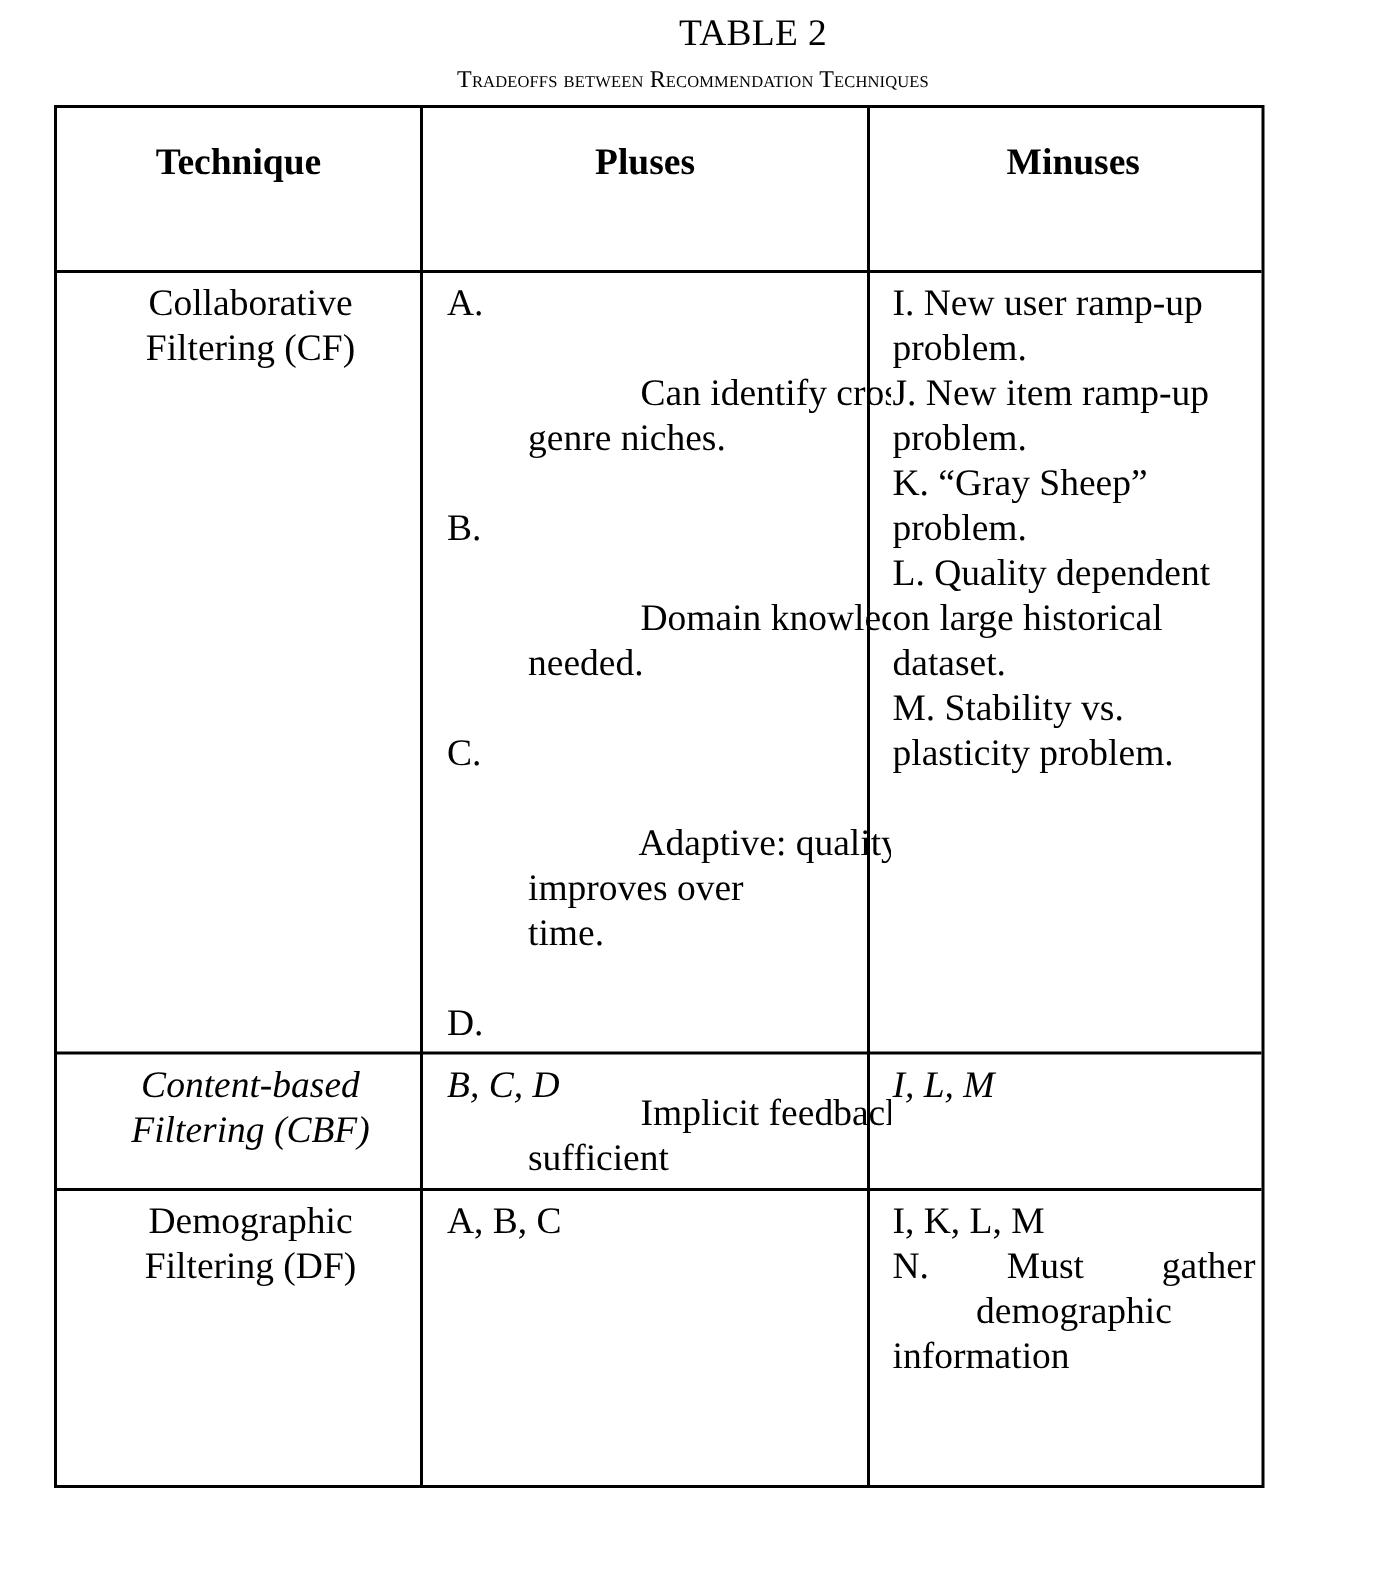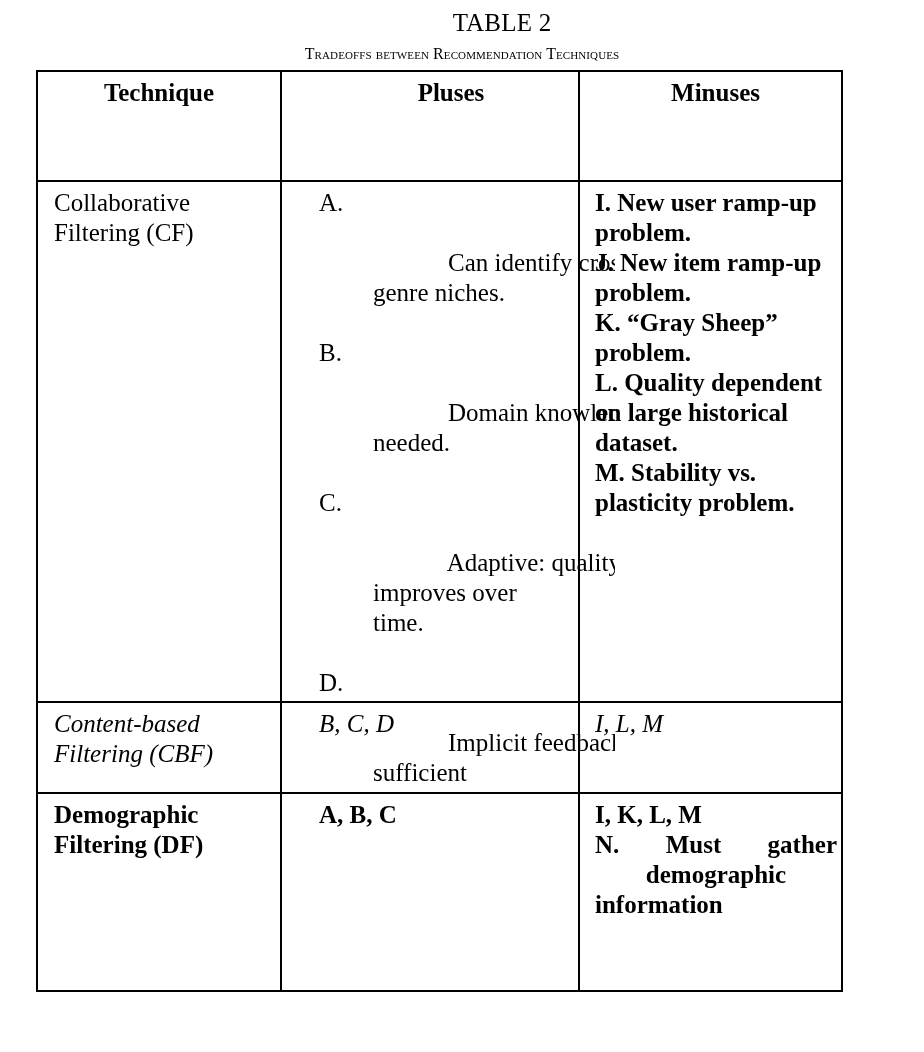--- a/index.html
+++ b/index.html
@@ -84,36 +84,36 @@
   .hrule.r-cbf  { top: 720px; }  
 
   
   .cell {
     position: absolute;
     box-sizing: border-box;
     font-size: 25px;
     line-height: 30px;
   }
 
-  .col1 { left: 0;     width: 242px; }
-  .col2 { left: 244px; width: 296px; margin-left: 21px; }
+  .col1 { left: 0;     width: 242px; text-align: center; }
+  .col2 { left: 244px; width: 296px; }
   .col3 { left: 545px; width: 265px; }
 
   .head-cell {
     top: 0;
     height: 108px;
-    padding-top: 6px;
+    padding-top: 22px;
     text-align: center;
     font-weight: bold;
     font-size: 25px;
   }
 
   .row-cf  { top: 110px; height: 519px; }
   .row-cbf { top: 631px; height: 70px; font-style: italic;  }
-  .row-df  { top: 722px; height: 248px; font-weight: bold; }
+  .row-df  { top: 722px; height: 248px; }
 
   .cell-pad {
     padding: 6px 0 0 16px;
   }
   .cell-pad-tight {
     padding: 6px 10px 0 12px;
   }
 
   
   .technique {
@@ -140,21 +140,20 @@
   }
 
   
   .minus-list {
     margin: 0;
     padding: 0;
     list-style: none;
   }
   .minus-list li {
     white-space: pre-line;
-    font-weight: bold;
   }
 
   
   .justified {
     text-align: justify;
     text-align-last: left;
     width: 242px;
   }
   .justified .jline {
     display: block;

